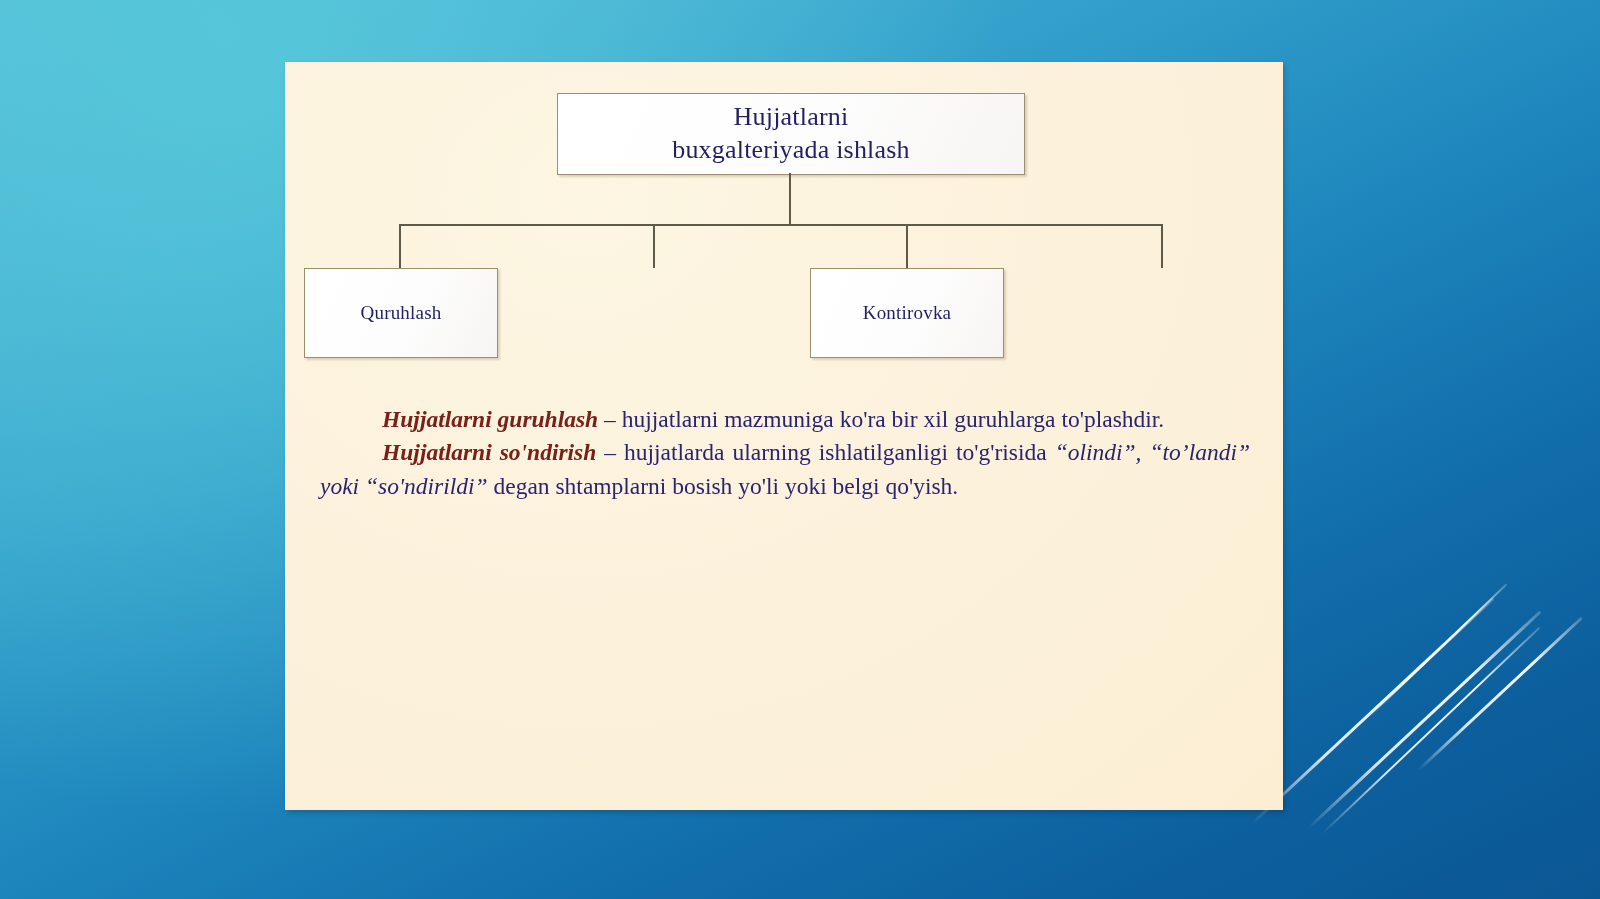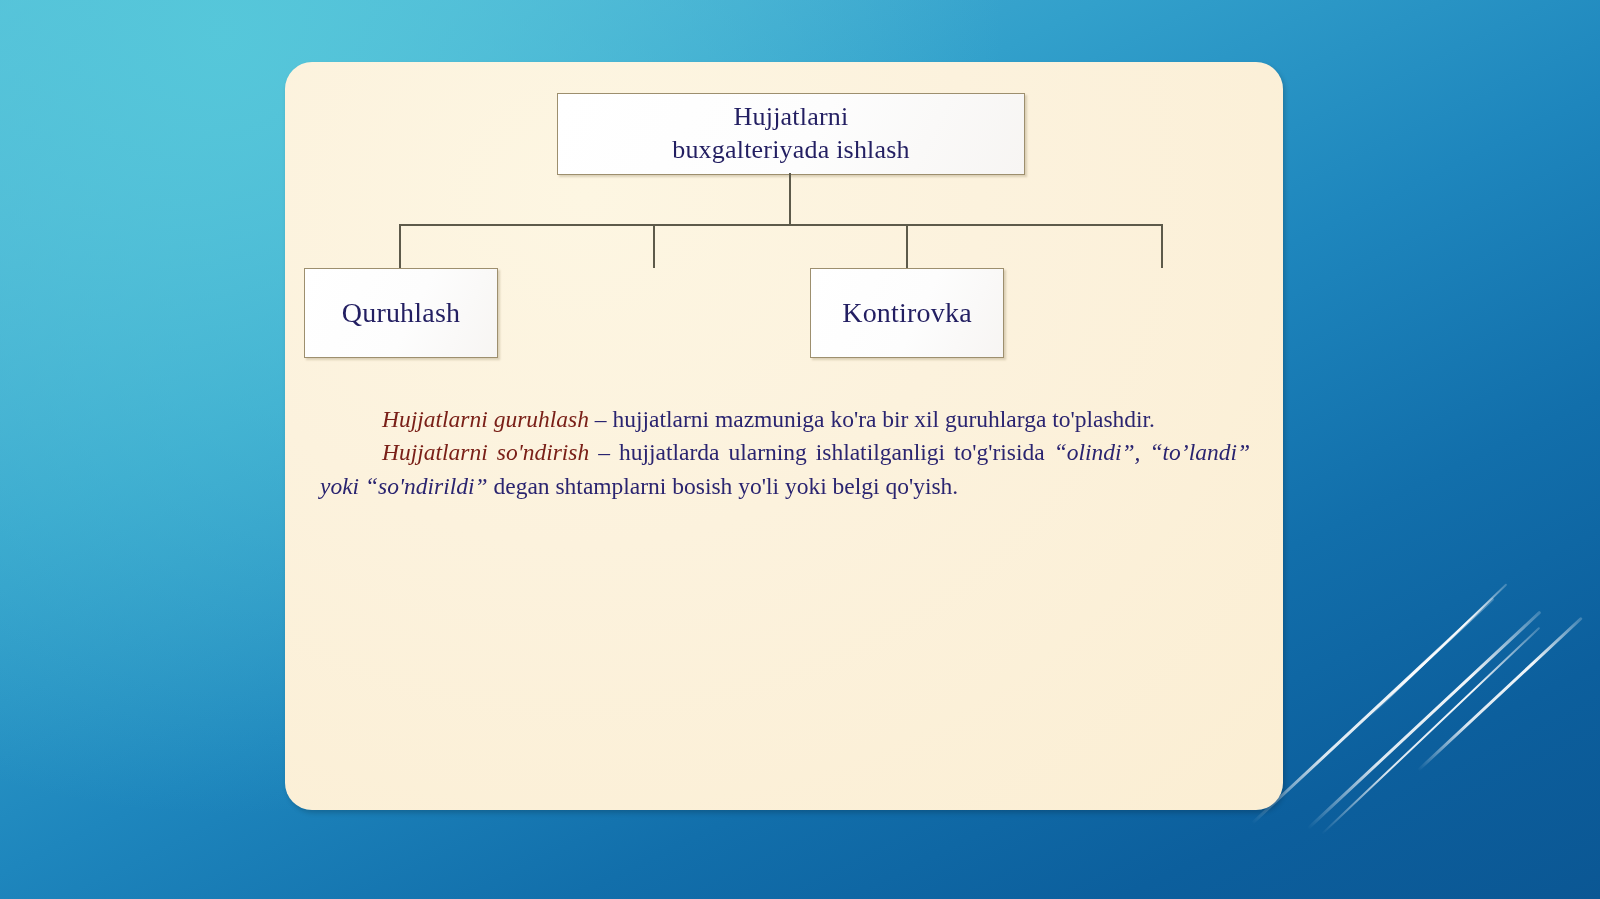--- a/index.html
+++ b/index.html
@@ -43,42 +43,41 @@
   
   #panel {
     position: absolute;
     left: 285px;
     top: 62px;
     width: 998px;
     height: 748px;
     background:
       radial-gradient(ellipse at 30% 18%, #fdf6e2 0%, #fcf2dd 40%, #fbeed3 100%);
     box-shadow: 2px 3px 5px rgba(0,0,0,0.18);
-    border-radius: 27px;
   }
 
   
   #chart {
     position: absolute;
     left: 0;
     top: 0;
     width: 998px;
     height: 310px;
   }
   .node {
     position: absolute;
     background: linear-gradient(116deg, #ffffff 0%, #fdfdfd 55%, #f7f5f3 100%);
     border: 1.6px solid #9d8f6e;
     box-shadow: 1.5px 1.5px 2px rgba(120,100,60,0.25);
     display: flex;
     align-items: center;
     justify-content: center;
     text-align: center;
     color: #231f62;
-    font-size: 28px;
+    font-size: 19px;
     line-height: 1.26;
     letter-spacing: 0.2px;
   }
   #root-node {
     left: 272px;
     top: 31px;
     width: 466px;
     height: 80px;
     font-size: 26px;
   }
@@ -108,21 +107,21 @@
     color: #2a2470;
     font-size: 23.5px;
     line-height: 33.4px;
     text-align: justify;
   }
   #body-text p {
     margin: 0;
     text-indent: 62px;
   }
   .lead {
-    font-weight: normal;
+    font-weight: bold;
     font-style: italic;
     color: #7a2018;
   }
   .quoted {
     font-style: italic;
     color: #2a2470;
     margin-top: 24px;
   }
   .tight {
     word-spacing: -0.5px;

